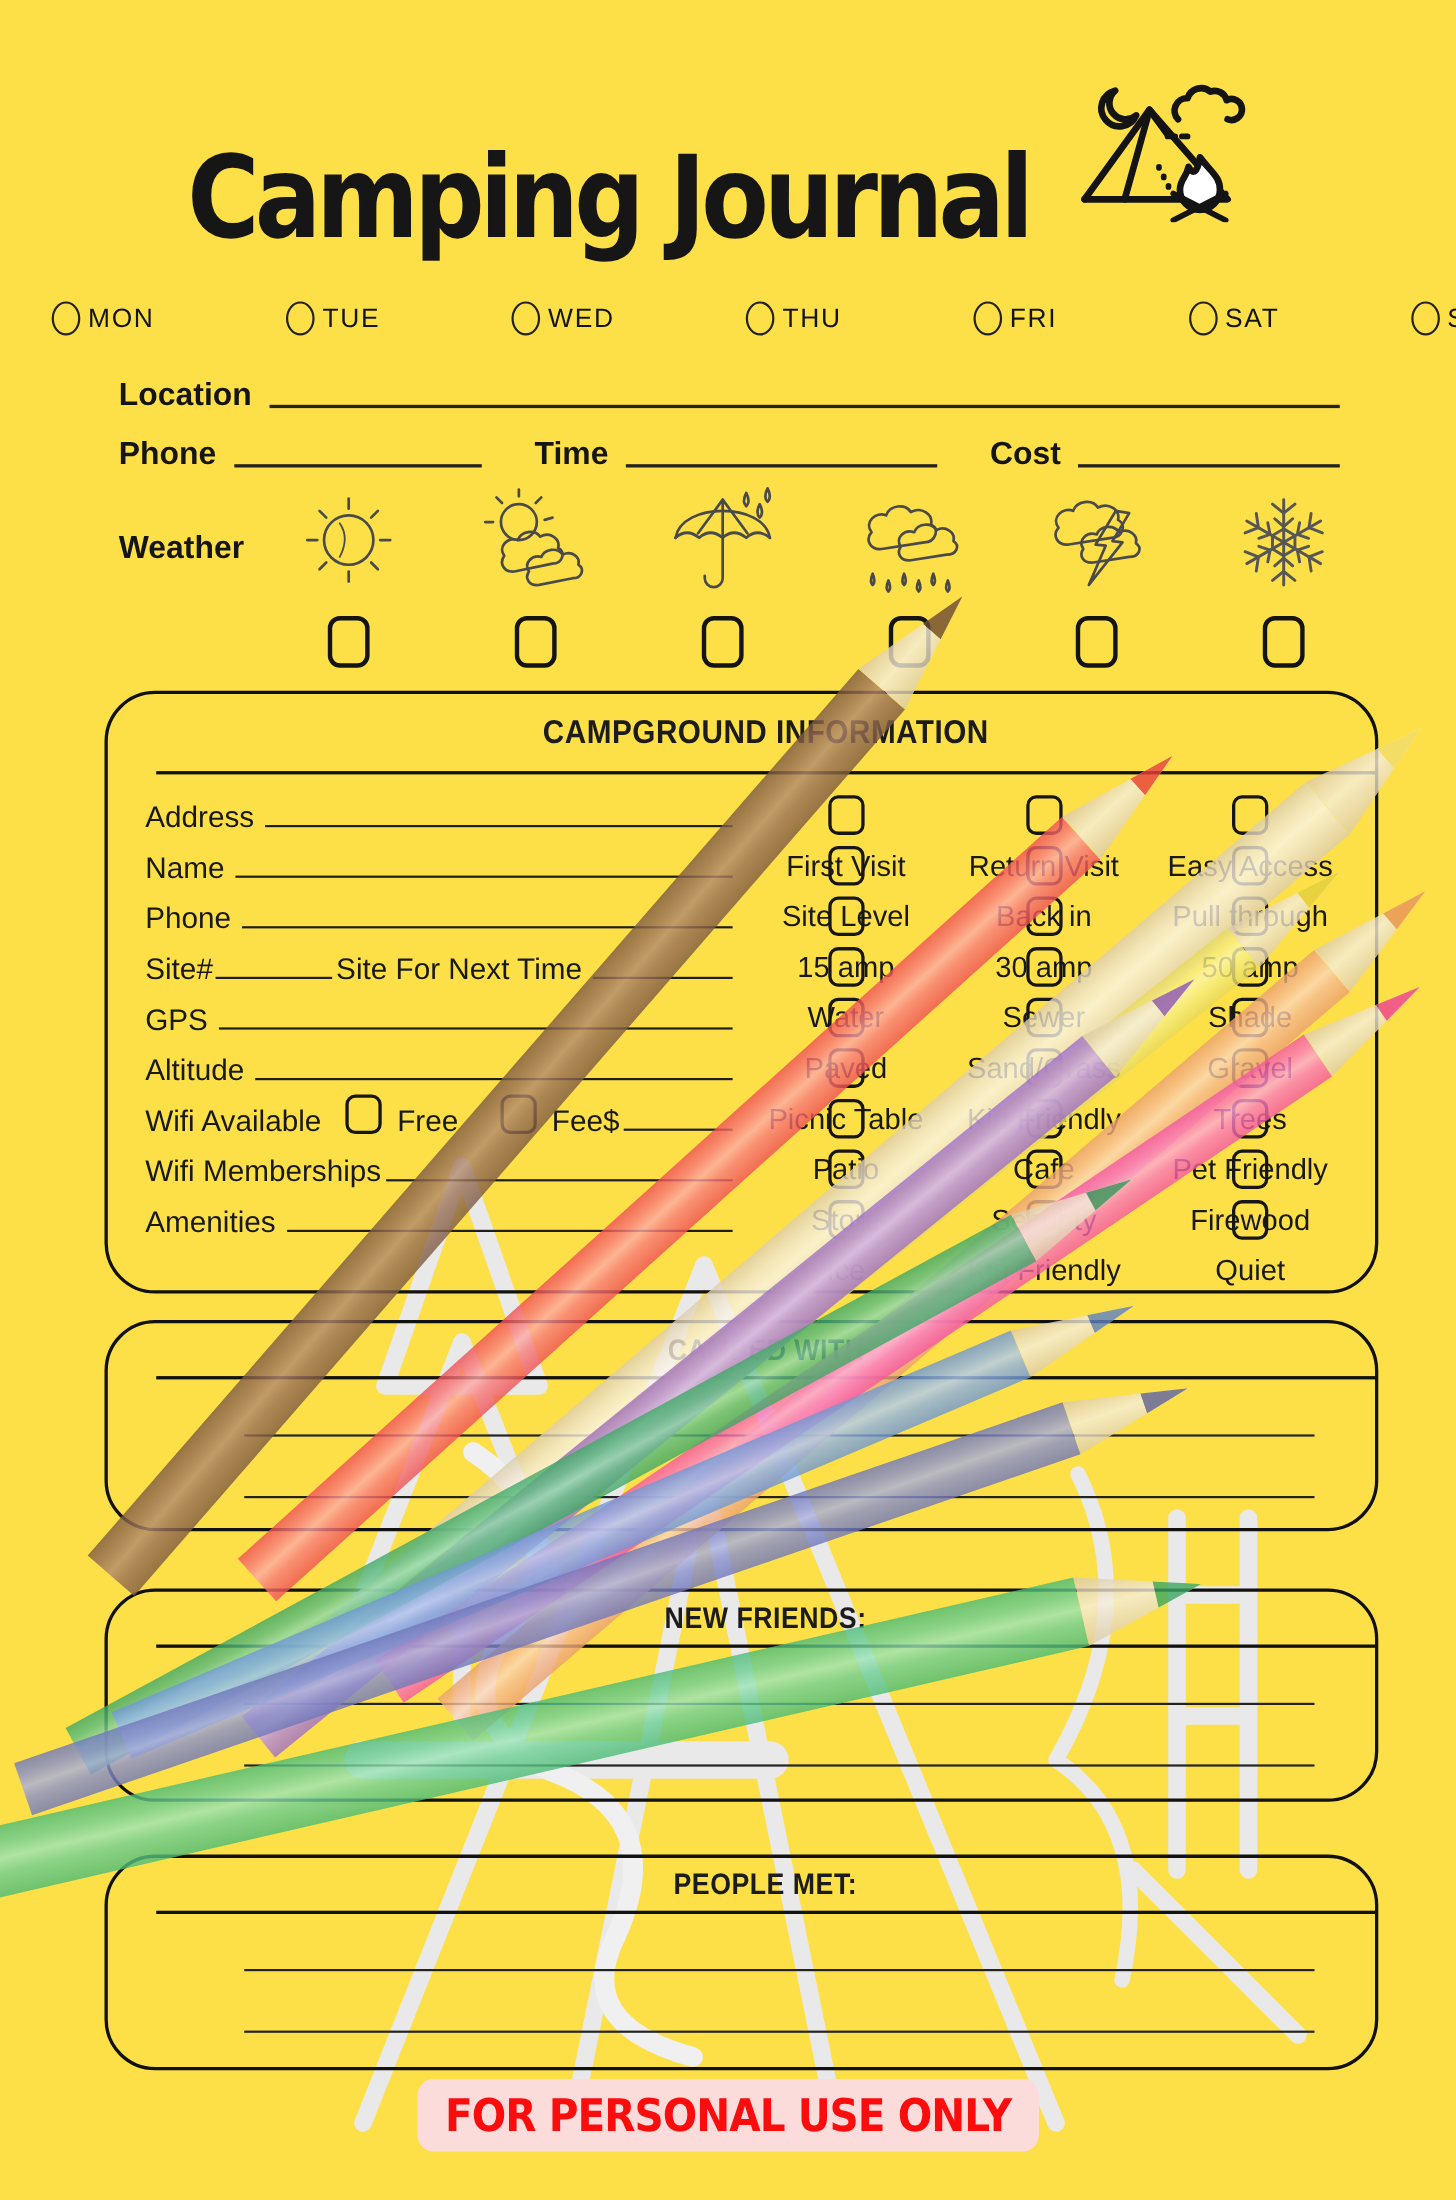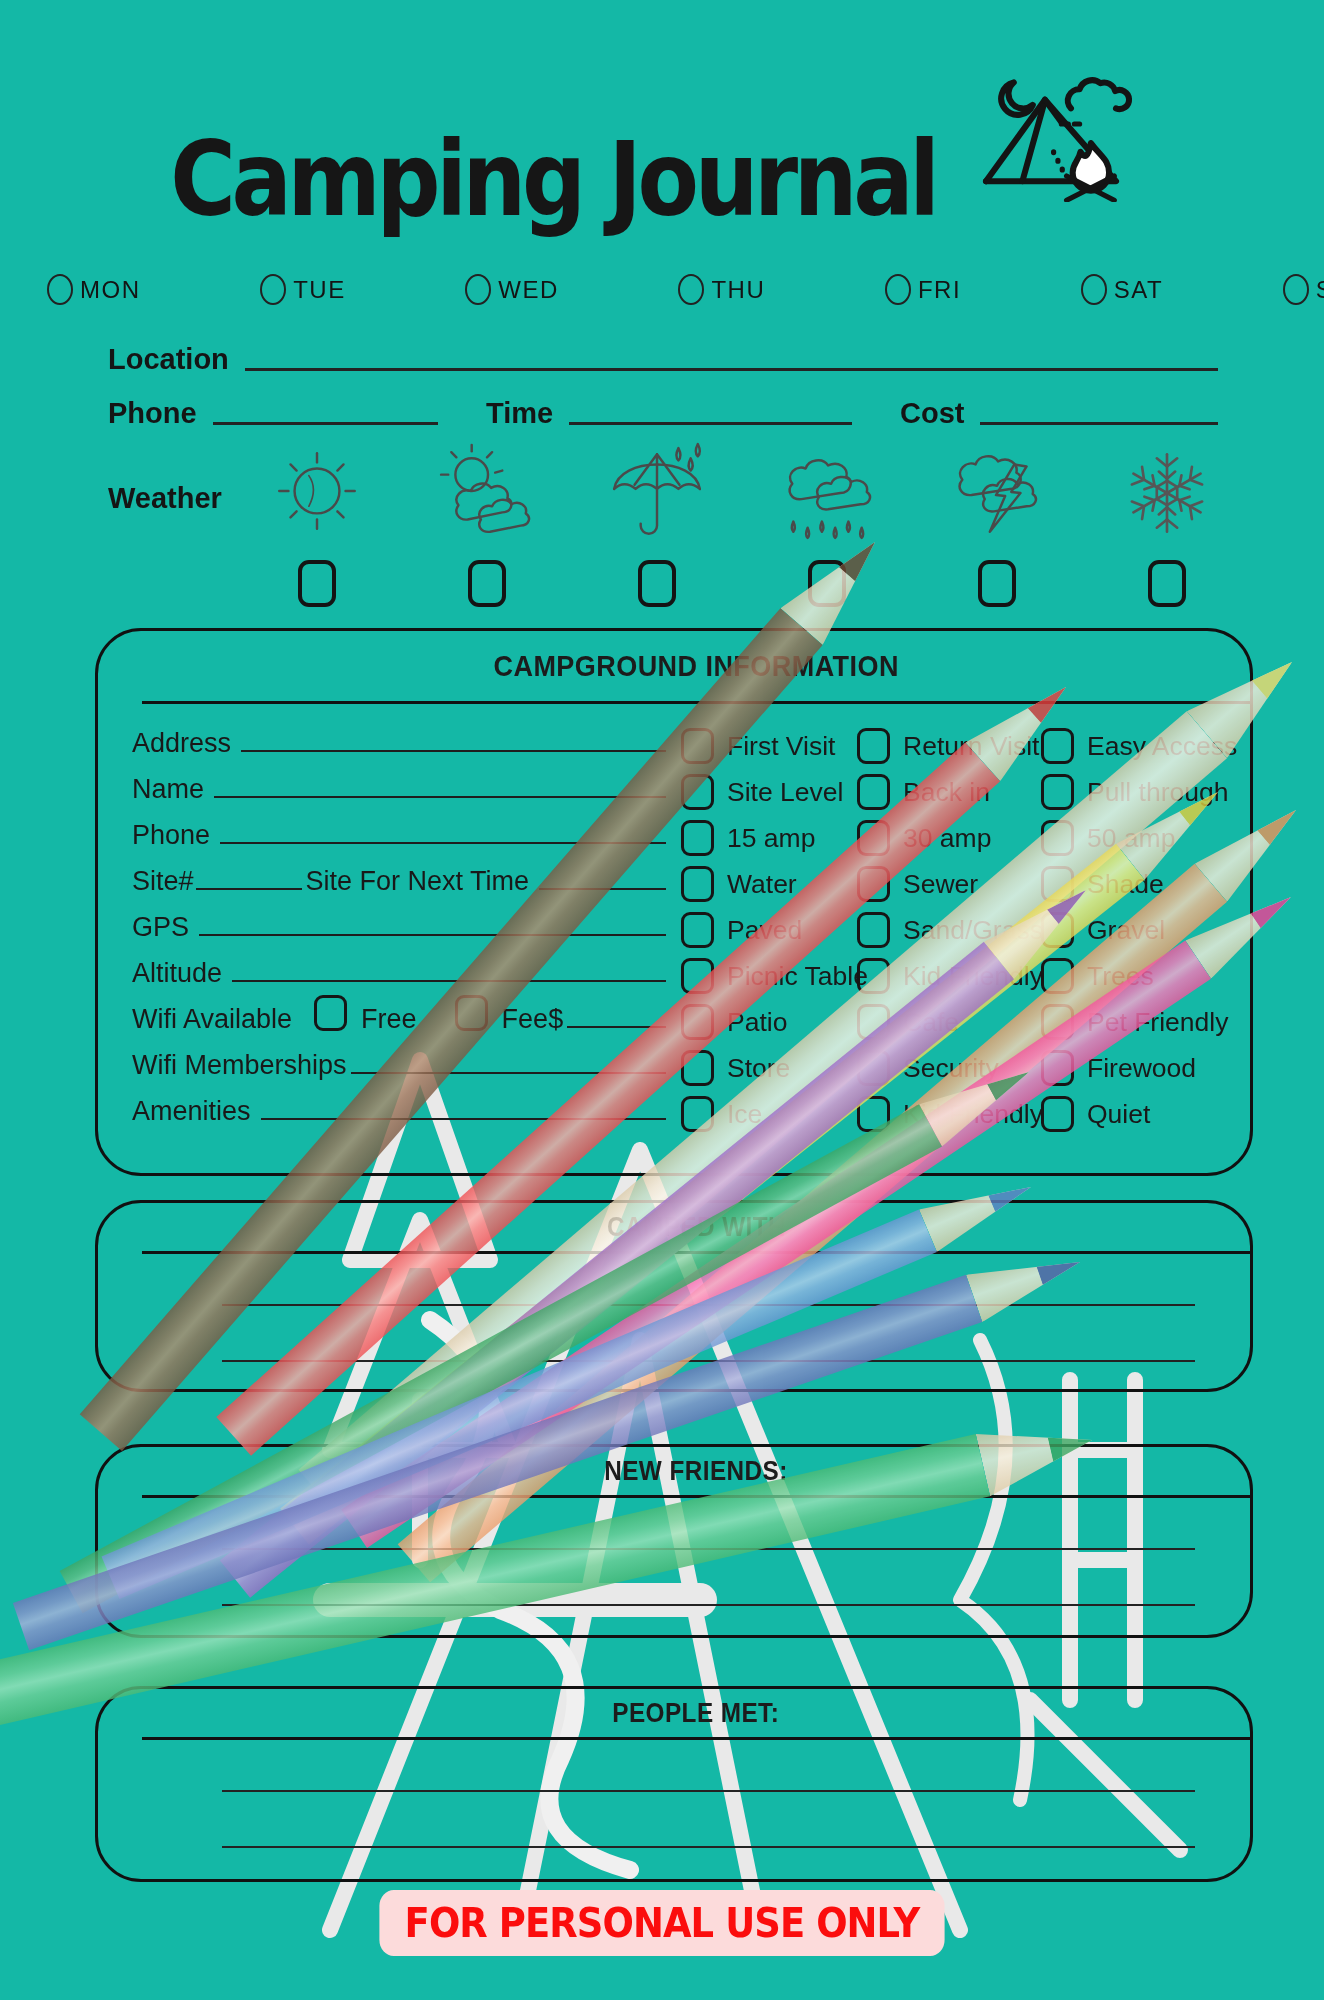--- a/index.html
+++ b/index.html
@@ -1,16 +1,16 @@
 <!DOCTYPE html>
 <html><head>
 <meta charset="utf-8">
 <style>
   html,body{margin:0;padding:0;background:#fff;}
-  .page{position:relative;width:1324px;height:2000px;background:#14b8a6;overflow:hidden;
+  .page{position:relative;width:1324px;height:2000px;background:#fde047;overflow:hidden;
         font-family:"Liberation Sans", sans-serif;color:#1b1b1b;}
   .content{position:absolute;inset:0;z-index:2;}
   .wm{position:absolute;inset:0;z-index:1;}
   
   .title{position:absolute;left:110px;top:48px;width:860px;text-align:center;
          font-family:"DejaVu Sans", sans-serif;font-size:104px;font-weight:800;
          letter-spacing:-5px;color:#161616;transform:scaleX(.86);transform-origin:center;
          white-space:nowrap;}
   .logo{position:absolute;left:966px;top:72px;width:170px;height:130px;}
   
@@ -48,21 +48,21 @@
   .cfrow{height:46px;display:flex;align-items:flex-end;font-size:27px;font-weight:500;color:#191919;}
   .cfrow .cu{border-bottom:2.5px solid #1e1e1e;flex:1;margin:0 0 7px 10px;height:26px;}
   .cfrow .cu.w110{flex:none;width:106px;}
   .cfrow .txt{white-space:nowrap;}
   .cfrow .gap{margin-left:14px;}
   .ck{width:27px;height:30px;border:3.5px solid #161616;border-radius:9px;flex:none;}
   .cfrow .ck{margin:0 0 4px 22px;}
   
   .copts{position:absolute;left:583px;top:92px;right:18px;display:grid;
          grid-template-columns:176px 184px 1fr;grid-auto-rows:46px;}
-  .opt{display:flex;align-items:center;gap:13px;font-size:26.5px;font-weight:500;color:#191919;white-space:nowrap;}
+  .opt{display:flex;align-items:center;gap:13px;font-size:26.5px;font-weight:500;color:#191919;white-space:nowrap;flex-direction:column;}
   
   .footer{position:absolute;top:1890px;left:0;width:100%;text-align:center;}
   .footer span{display:inline-block;font-family:"DejaVu Sans", sans-serif;font-size:41px;font-weight:800;
                letter-spacing:-1px;padding:9px 28px;border-radius:16px;transform:scaleX(.9);white-space:nowrap;}
   
   .pencil{position:absolute;display:flex;opacity:.8;z-index:30;pointer-events:none;transform-origin:100% 50%;}
   .pencil .b{flex:1;background:linear-gradient(180deg,var(--d) 0%,var(--c) 26%,var(--l) 46%,var(--c) 66%,var(--d) 100%);}
   .pencil .w{width:112px;position:relative;flex:none;
              background:linear-gradient(180deg,#dcc9a4,#f6efdd 45%,#ddcba4);
              clip-path:polygon(0 0,100% 50%,0 100%);}

